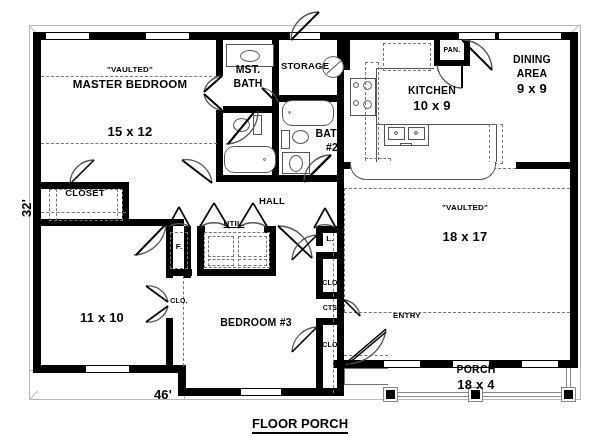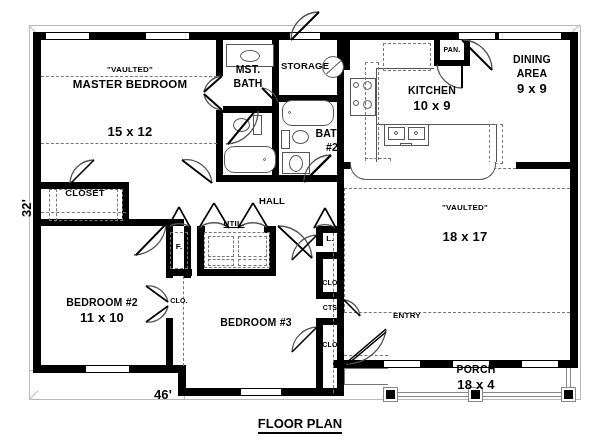--- a/index.html
+++ b/index.html
@@ -400,35 +400,34 @@
   <div class="lbl t12" style="left:405px;top:204px;width:120px;">"VAULTED"</div>
   <div class="lbl big" style="left:395px;top:230px;width:140px;">18 x 17</div>
 
   <div class="lbl t14" style="left:47px;top:188px;width:76px;">CLOSET</div>
 
   <div class="lbl t14" style="left:248px;top:196px;width:48px;">HALL</div>
   <div class="lbl t12" style="left:210px;top:220px;width:48px;text-decoration:underline;">UTIL.</div>
   <div class="lbl t12" style="left:171px;top:243px;width:16px;">F.</div>
   <div class="lbl t12" style="left:322px;top:235px;width:16px;">L.</div>
 
-  <div class="lbl t16" style="left:42px;top:297px;width:120px;">BEDROOM #2</div>
   <div class="lbl big" style="left:42px;top:311px;width:120px;">11 x 10</div>
 
   <div class="lbl t16" style="left:196px;top:317px;width:120px;">BEDROOM #3</div>
 
   <div class="lbl t10" style="left:166px;top:297px;width:26px;">CLO.</div>
   <div class="lbl t10" style="left:318px;top:279px;width:26px;">CLO.</div>
   <div class="lbl t10" style="left:318px;top:341px;width:26px;">CLO.</div>
   <div class="lbl t10" style="left:317px;top:304px;width:28px;">CTS.</div>
 
   <div class="lbl t12" style="left:383px;top:312px;width:48px;">ENTRY</div>
 
   <div class="lbl t16" style="left:424px;top:364px;width:104px;">PORCH</div>
   <div class="lbl big" style="left:424px;top:378px;width:104px;">18 x 4</div>
 
   <div class="lbl big" style="left:145px;top:388px;width:36px;">46'</div>
   <div class="lbl big rot" style="left:20px;top:228px;width:40px;transform:rotate(-90deg);">32'</div>
 
   <div id="fpcap" style="top:416px;">
-    <u>FLOOR PLAN</u>
+    <u>FLOOR PORCH</u>
   </div>
 
 </div>
 
 </body></html>

